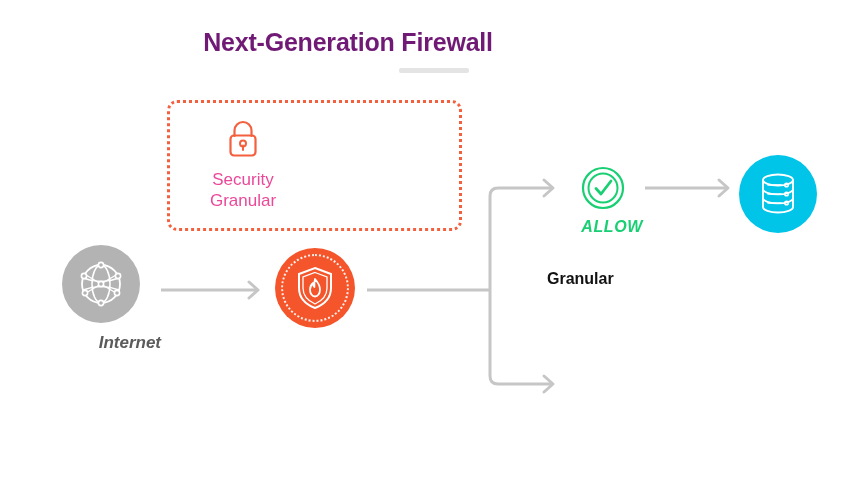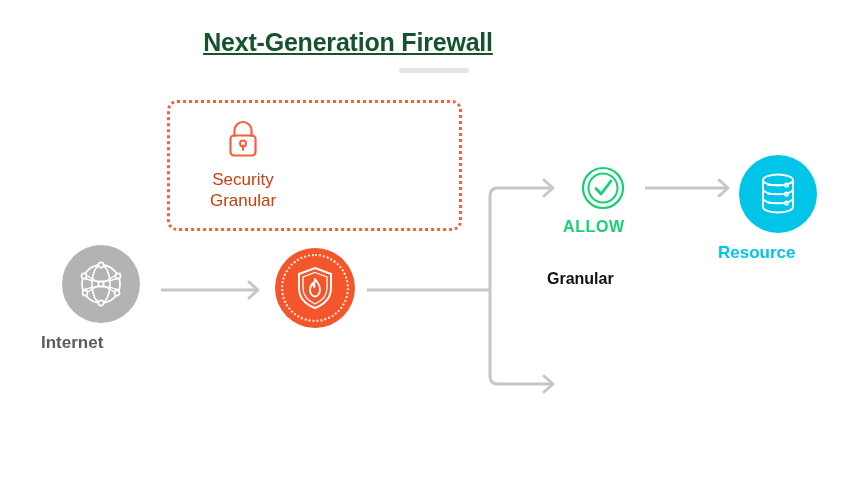--- a/index.html
+++ b/index.html
@@ -22,23 +22,22 @@
 
   
   #title {
     position: absolute;
     left: 0;
     top: 28px;
     width: 696px;
     text-align: center;
     font-size: 25px;
     font-weight: bold;
-    color: #14532d;
+    color: #701a75;
     letter-spacing: -0.2px;
-    text-decoration: underline;
   }
   #title-rule {
     position: absolute;
     left: 399px;
     top: 68px;
     width: 70px;
     height: 5px;
     background: #e4e4e4;
     border-radius: 2px;
   }
@@ -66,27 +65,28 @@
   .feature .ficon {
     height: 44px;
     display: flex;
     align-items: center;
     justify-content: center;
   }
   .feature .flabel {
     margin-top: 8px;
     font-size: 17px;
     line-height: 21px;
-    color: #c2410c;
+    color: #ec4899;
   }
 
   
   .node {
     position: absolute;
-    text-align: left;
+    text-align: right;
+    font-style: italic;
   }
   .node .circle {
     border-radius: 50%;
     display: flex;
     align-items: center;
     justify-content: center;
     margin: 0 auto;
   }
   .node .nlabel {
     font-weight: bold;
@@ -249,20 +249,19 @@
         <path d="M7 18 A15 5.5 0 0 0 37 18" fill="none" stroke="#ffffff" stroke-width="1.7"></path>
         <path d="M7 27 A15 5.5 0 0 0 37 27" fill="none" stroke="#ffffff" stroke-width="1.7"></path>
         <line x1="12" y1="14" x2="25" y2="14" stroke="#ffffff" stroke-width="1.6" stroke-linecap="round"></line>
         <line x1="12" y1="23" x2="25" y2="23" stroke="#ffffff" stroke-width="1.6" stroke-linecap="round"></line>
         <line x1="12" y1="32" x2="25" y2="32" stroke="#ffffff" stroke-width="1.6" stroke-linecap="round"></line>
         <circle cx="30.5" cy="14" r="1.8" fill="none" stroke="#ffffff" stroke-width="1.5"></circle>
         <circle cx="30.5" cy="23" r="1.8" fill="none" stroke="#ffffff" stroke-width="1.5"></circle>
         <circle cx="30.5" cy="32" r="1.8" fill="none" stroke="#ffffff" stroke-width="1.5"></circle>
       </svg>
     </div>
-    <div class="nlabel">Resource</div>
   </div>
 
   <div id="granular-label">
     <span>Granular</span><br>
   </div>
 
 </div>
 
 </body></html>

